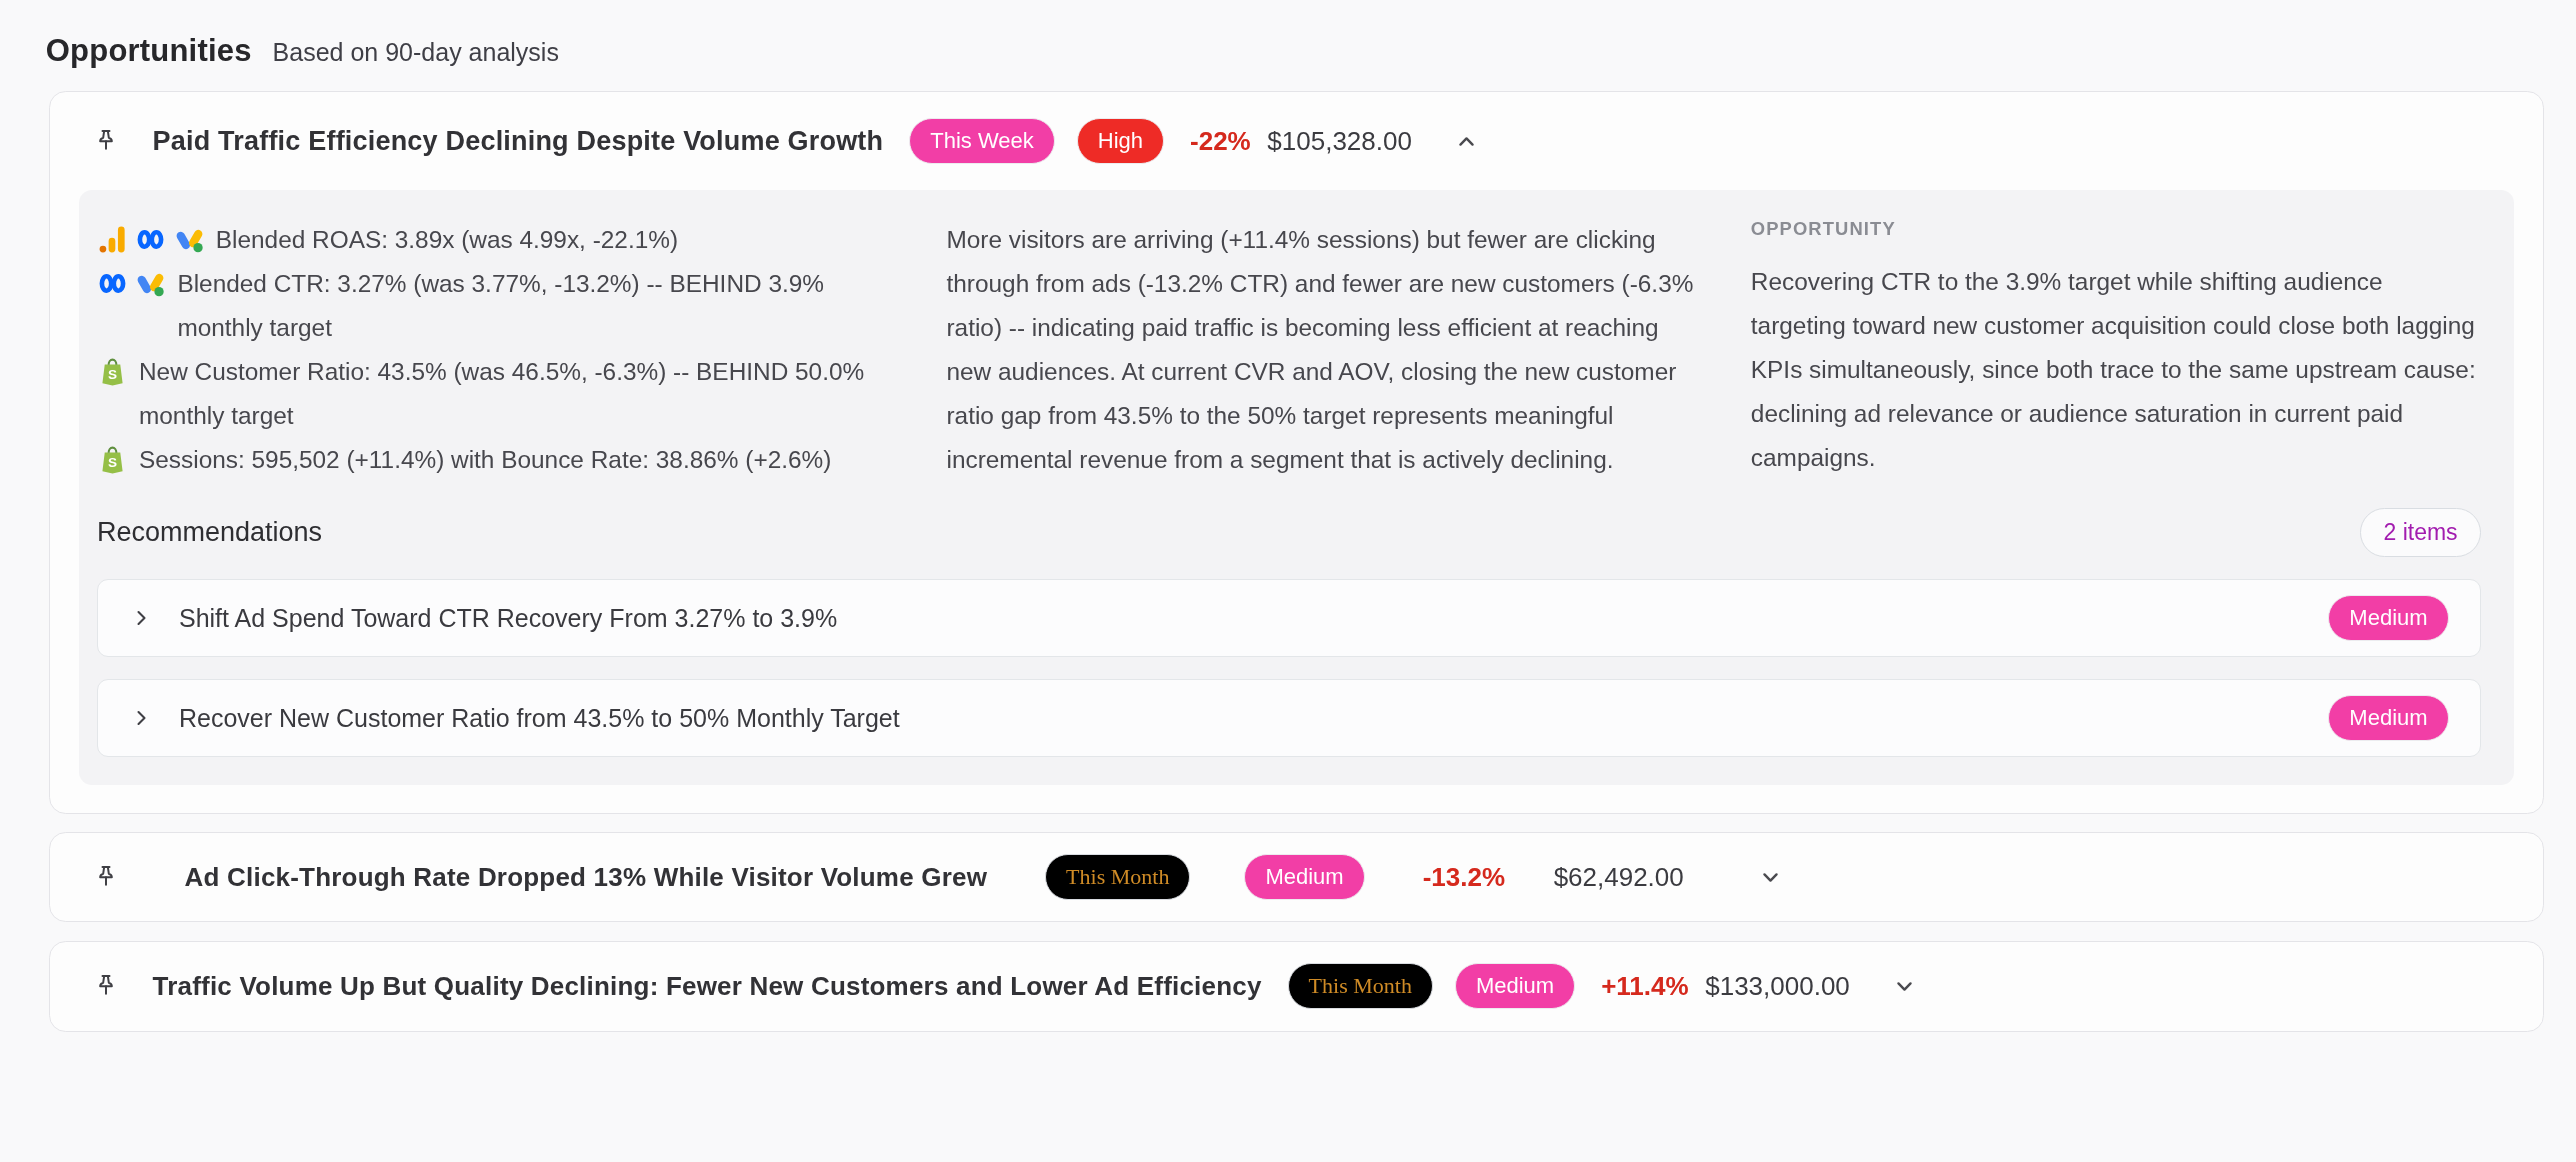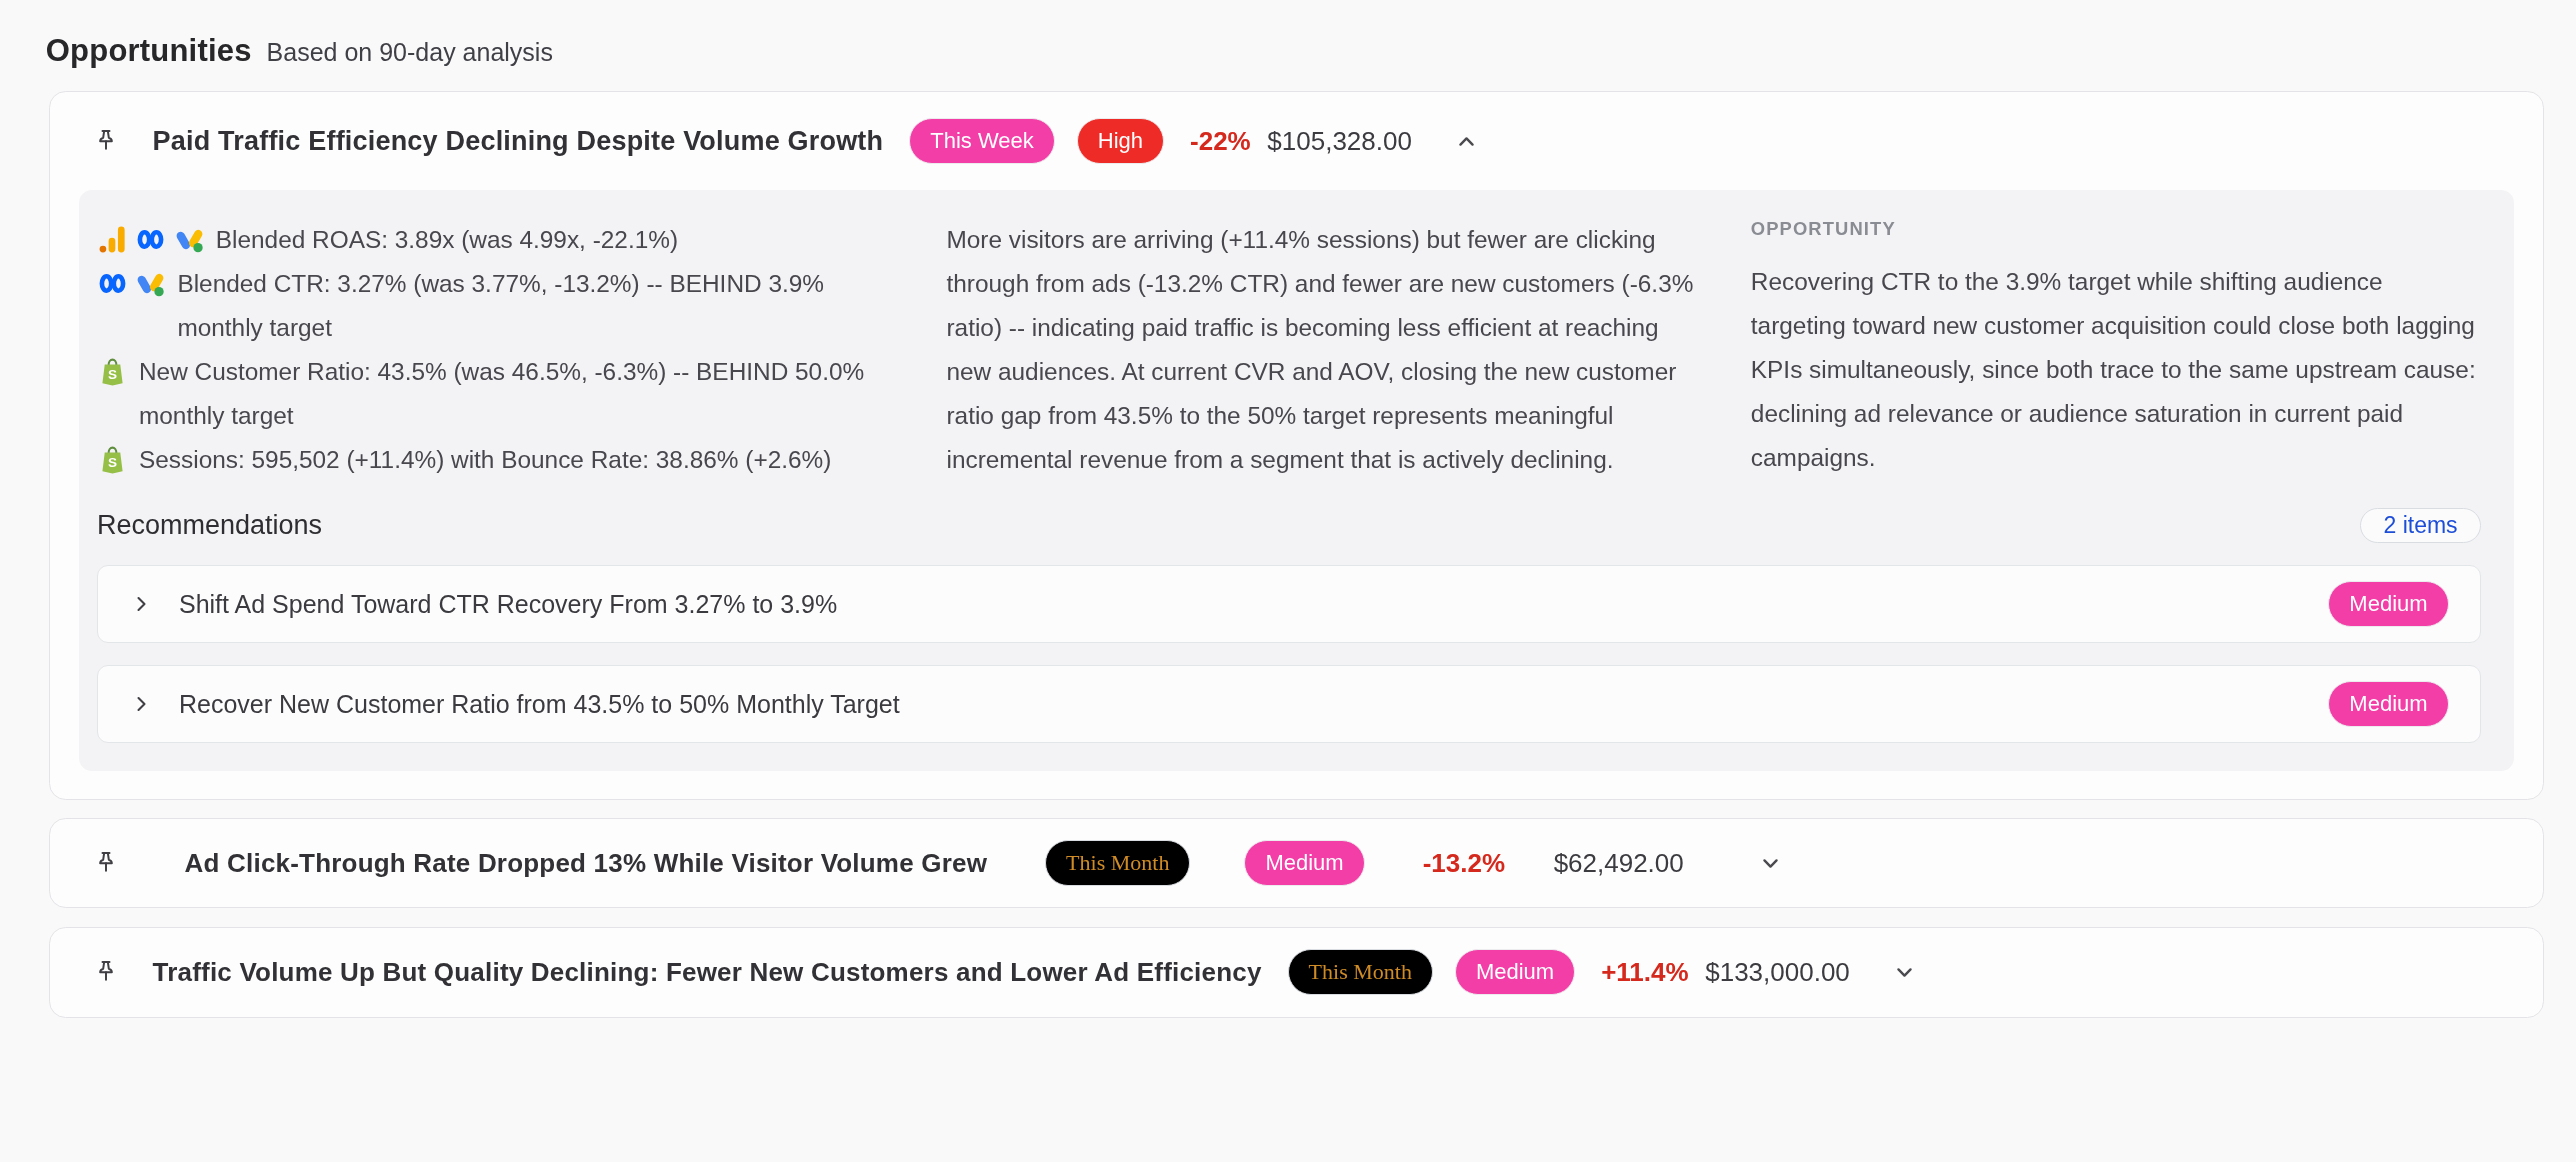--- a/index.html
+++ b/index.html
@@ -6,21 +6,21 @@
   body{
     width:2576px;height:1163px;overflow:hidden;
     background:#f9f9fa;
     font-family:"Liberation Sans",sans-serif;
     color:#39393e;
     -webkit-font-smoothing:antialiased;
   }
   .page{box-sizing:border-box;width:2576px;height:1163px;padding:33px 28px 0 44px;}
 
   
-  .page-heading{display:flex;align-items:baseline;gap:15px;margin:0 0 22px 1.8px;}
+  .page-heading{display:flex;align-items:baseline;gap:21px;margin:0 0 22px 1.8px;}
   .page-heading .title{font-size:31px;font-weight:700;color:#27272a;letter-spacing:0.2px;}
   .page-heading .subtitle{font-size:25px;font-weight:400;color:#3f3f46;}
 
   
   .card{
     background:#fdfdfd;border:0.9px solid #e4e4e8;border-radius:16.6px;
     margin:0 0 18.4px 4.6px;width:2495px;box-sizing:border-box;
   }
   .card-header{
     display:flex;align-items:center;height:98px;padding:0 42px;cursor:pointer;
@@ -55,21 +55,21 @@
   .obs-item{display:flex;align-items:flex-start;}
   .obs-icons{flex:0 0 auto;display:flex;gap:7.4px;padding-top:6.4px;margin-right:11px;}
   .obs-icons svg{display:block;}
   .obs-text{font-size:24.4px;line-height:44px;color:#47474d;}
 
   
   .rec-header{display:flex;align-items:center;margin-top:26px;}
   .rec-title{font-size:27px;font-weight:400;color:#2e2e32;}
   .rec-count{
     margin-left:auto;background:#fbfbfc;border:1.8px solid #d9dde2;border-radius:919px;
-    font-size:23px;color:#1d4ed8;padding:5px 22px;line-height:1;
+    font-size:23px;color:#a21caf;padding:12px 22px;line-height:1;
   }
   .rec-row{
     margin-top:22px;background:#fcfcfd;border:0.9px solid #e3e6e9;border-radius:11px;
     height:78px;display:flex;align-items:center;padding:0 31px;box-sizing:border-box;cursor:pointer;
   }
   .rec-row .rchev{display:flex;margin-right:26px;}
   .rec-row-title{font-size:25px;font-weight:500;color:#3a3a3f;}
   .rec-row .pill{margin-left:auto;}
 </style>
 </head>

